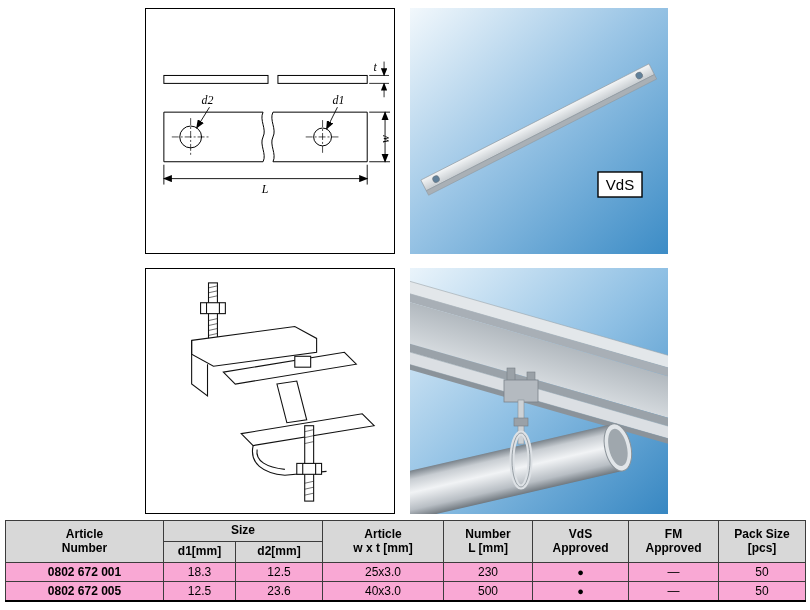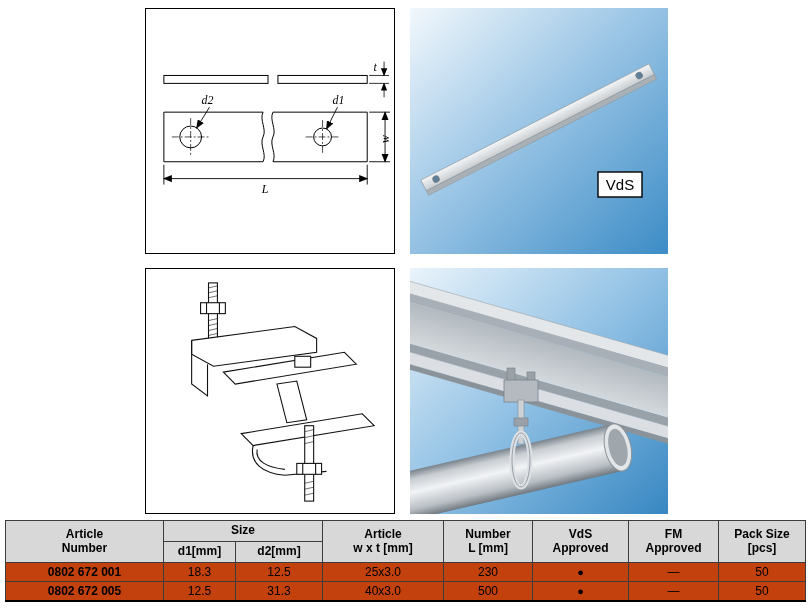--- a/index.html
+++ b/index.html
@@ -13,21 +13,21 @@
   #photo-top      { left:410px; top:8px;   width:258px; height:246px; }
   #drawing-bottom { left:145px; top:268px; width:250px; height:246px; border:1px solid #000; }
   #photo-bottom   { left:410px; top:268px; width:258px; height:246px; }
 
   .table-wrap { position:absolute; left:5px; top:520px; width:800px; }
   table { width:100%; border-collapse:collapse; table-layout:fixed;
           border:1px solid #3c3c3c; border-bottom:2px solid #000;
           font-size:12px; color:#000; }
   th, td { border:1px solid #3c3c3c; text-align:center; vertical-align:middle; padding:2px 2px; }
   thead th { background:#d8d8d8; font-weight:bold; line-height:1.15; height:21px; }
-  tbody td { background:#c2410c; height:19px; }
+  tbody td { background:#f9a8d4; height:19px; }
   td.article { font-weight:bold; }
   td.dot { font-size:11px; }
 </style>
 </head>
 <body>
 
 <div class="page">
 
   <div class="panel" id="drawing-top">
     <svg viewBox="0 0 250 246">
@@ -262,21 +262,21 @@
           <td>12.5</td>
           <td>25x3.0</td>
           <td>230</td>
           <td class="dot">●</td>
           <td>—</td>
           <td>50</td>
         </tr>
         <tr>
           <td class="article">0802 672 005</td>
           <td>12.5</td>
-          <td>31.3</td>
+          <td>23.6</td>
           <td>40x3.0</td>
           <td>500</td>
           <td class="dot">●</td>
           <td>—</td>
           <td>50</td>
         </tr>
       </tbody>
     </table>
   </div>
 

